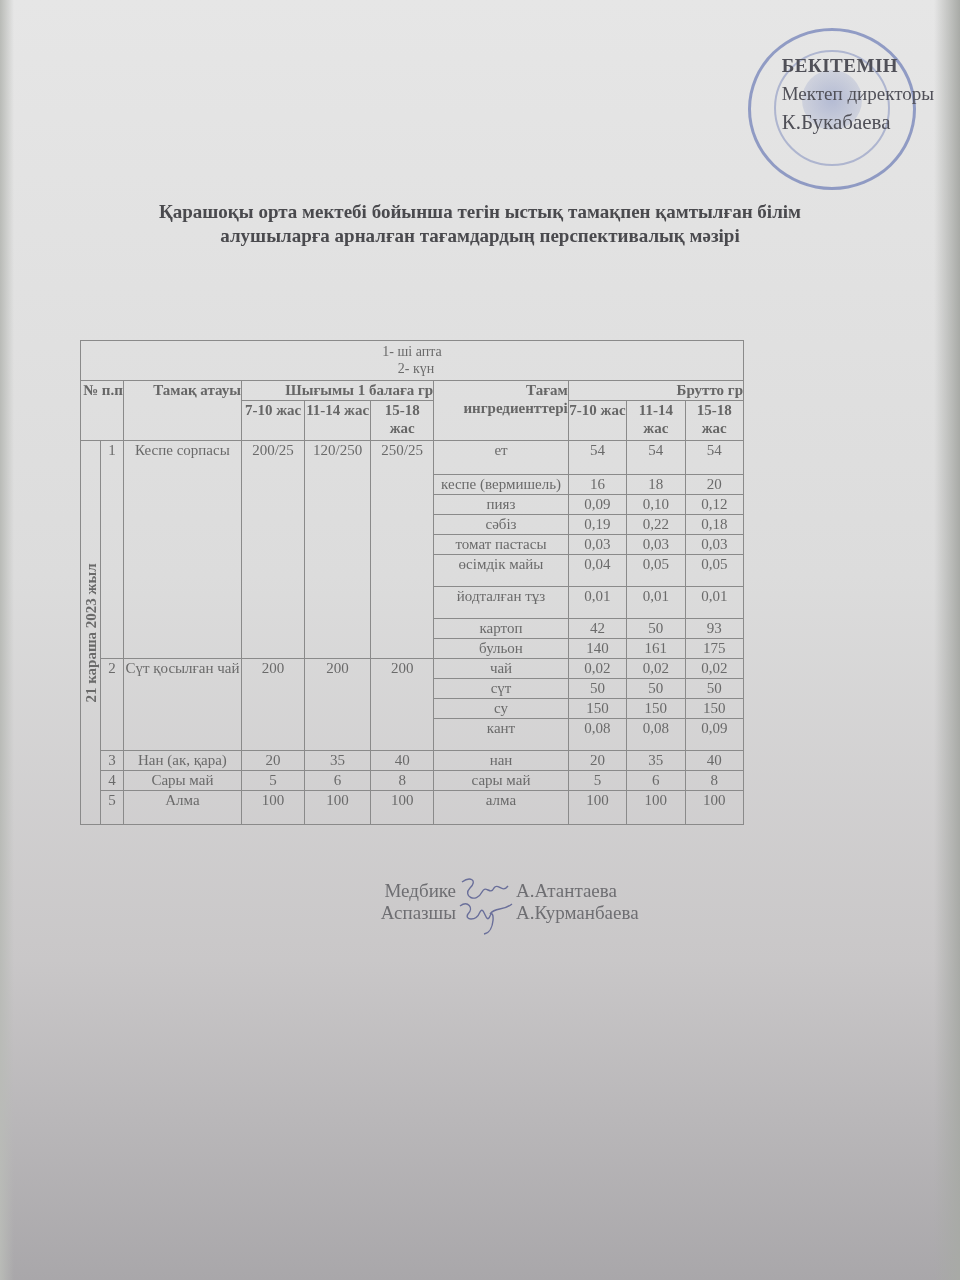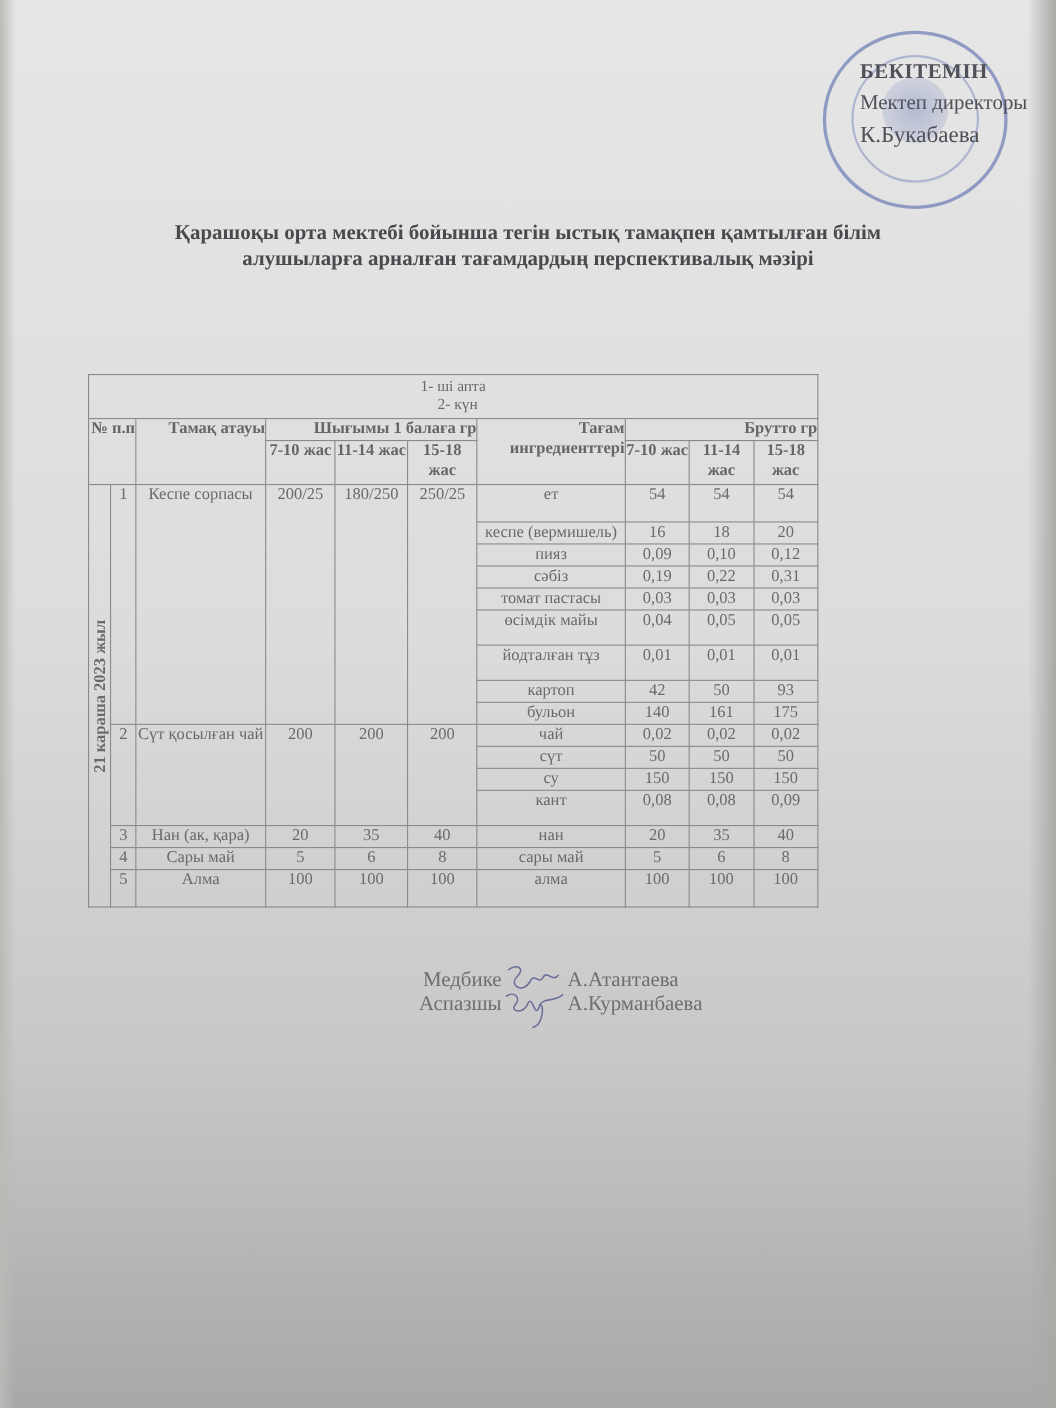--- a/index.html
+++ b/index.html
@@ -125,21 +125,21 @@
     <th class="brutto">15-18 жас</th>
   </tr>
 
   <tr class="r-meat">
     <td rowspan="17" class="date-cell">
       <span class="date-text">21 караша  2023 жыл</span>
     </td>
     <td rowspan="9" class="num">1</td>
     <td rowspan="9">Кеспе сорпасы</td>
     <td rowspan="9">200/25</td>
-    <td rowspan="9">180/250</td>
+    <td rowspan="9">120/250</td>
     <td rowspan="9">250/25</td>
     <td>ет</td>
     <td>54</td>
     <td>54</td>
     <td>54</td>
   </tr>
   <tr class="r">
     <td>кеспе (вермишель)</td>
     <td>16</td>
     <td>18</td>
@@ -148,21 +148,21 @@
   <tr class="r">
     <td>пияз</td>
     <td>0,09</td>
     <td>0,10</td>
     <td>0,12</td>
   </tr>
   <tr class="r">
     <td>сәбіз</td>
     <td>0,19</td>
     <td>0,22</td>
-    <td>0,31</td>
+    <td>0,18</td>
   </tr>
   <tr class="r">
     <td>томат пастасы</td>
     <td>0,03</td>
     <td>0,03</td>
     <td>0,03</td>
   </tr>
   <tr class="r-tall">
     <td>өсімдік майы</td>
     <td>0,04</td>

